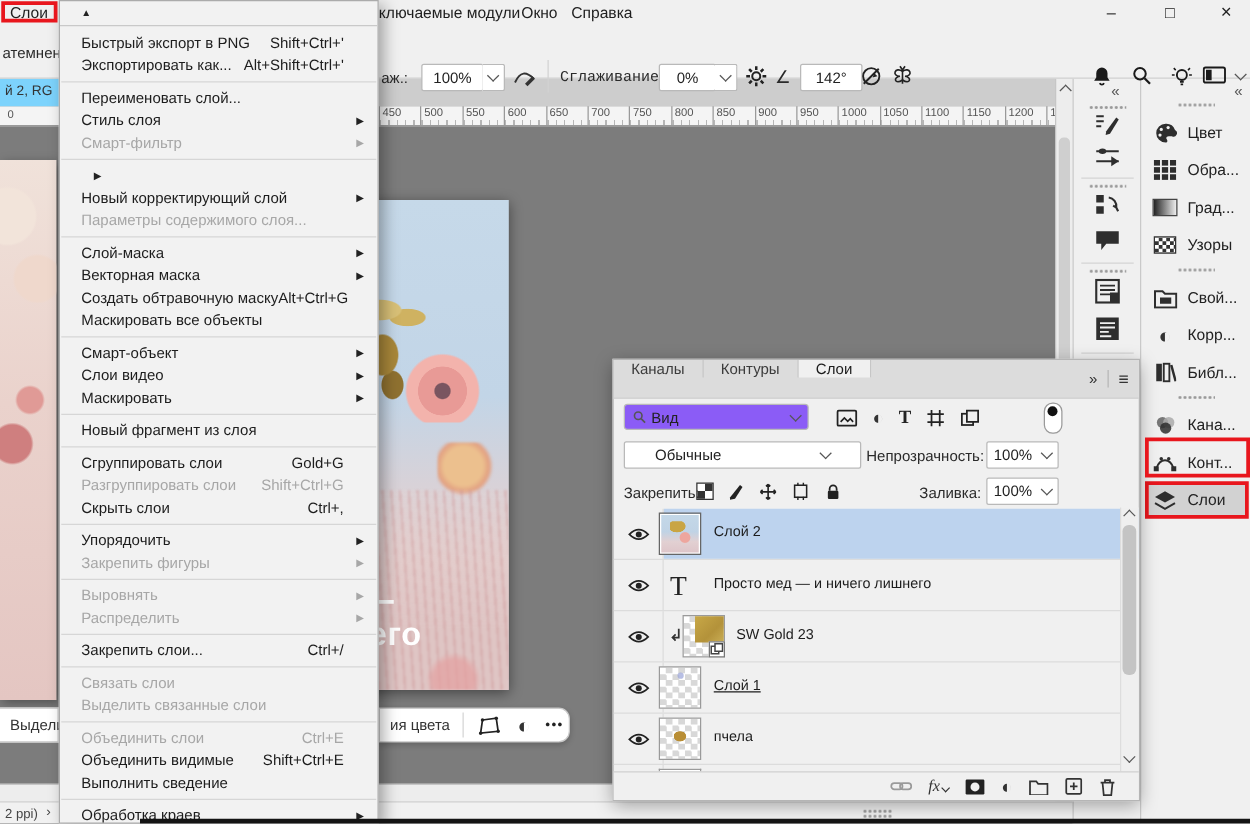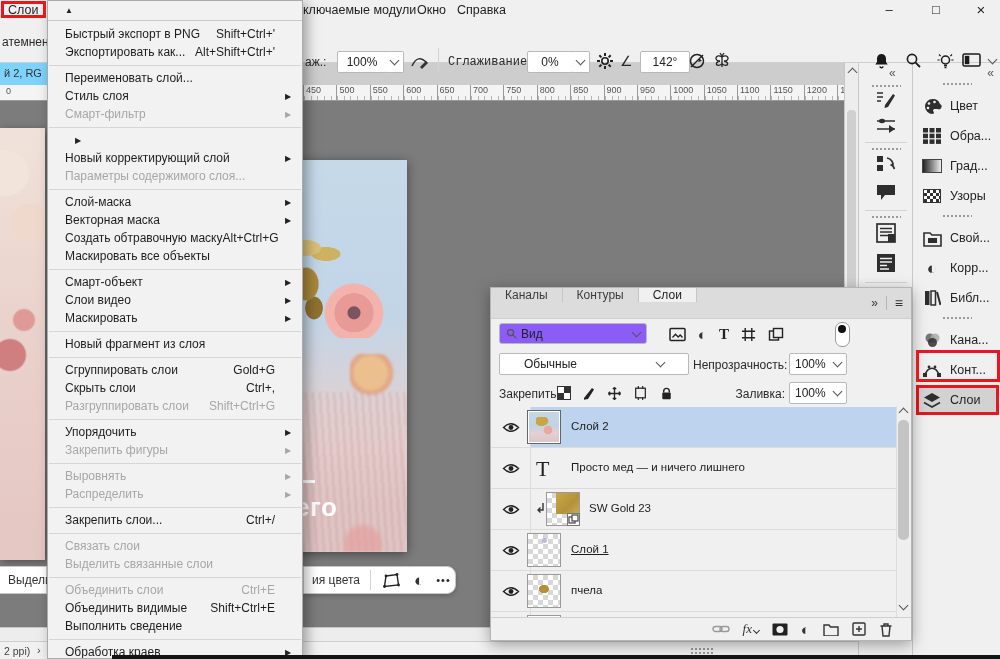--- a/index.html
+++ b/index.html
@@ -820,32 +820,32 @@
           
           
         </div>
 
         <div class="menu-row">
           <span class="mi-label">Сгруппировать слои</span>
           <span class="mi-short">Gold+G</span>
           <span class="mi-arrow">▶</span>
         </div>
 
-        <div class="menu-row">
-          <span class="mi-label">Скрыть слои</span>
-          <span class="mi-short">Ctrl+,</span>
-          <span class="mi-arrow">▶</span>
-        </div>
-
         <div class="menu-row disabled">
           <span class="mi-label">Разгруппировать слои</span>
           <span class="mi-short">Shift+Ctrl+G</span>
           <span class="mi-arrow">▶</span>
         </div>
 
+        <div class="menu-row">
+          <span class="mi-label">Скрыть слои</span>
+          <span class="mi-short">Ctrl+,</span>
+          <span class="mi-arrow">▶</span>
+        </div>
+
         <div class="menu-row sep">
           
           
           
         </div>
 
         <div class="menu-row has-sub">
           <span class="mi-label">Упорядочить</span>
           <span class="mi-short"></span>
           <span class="mi-arrow">▶</span>

